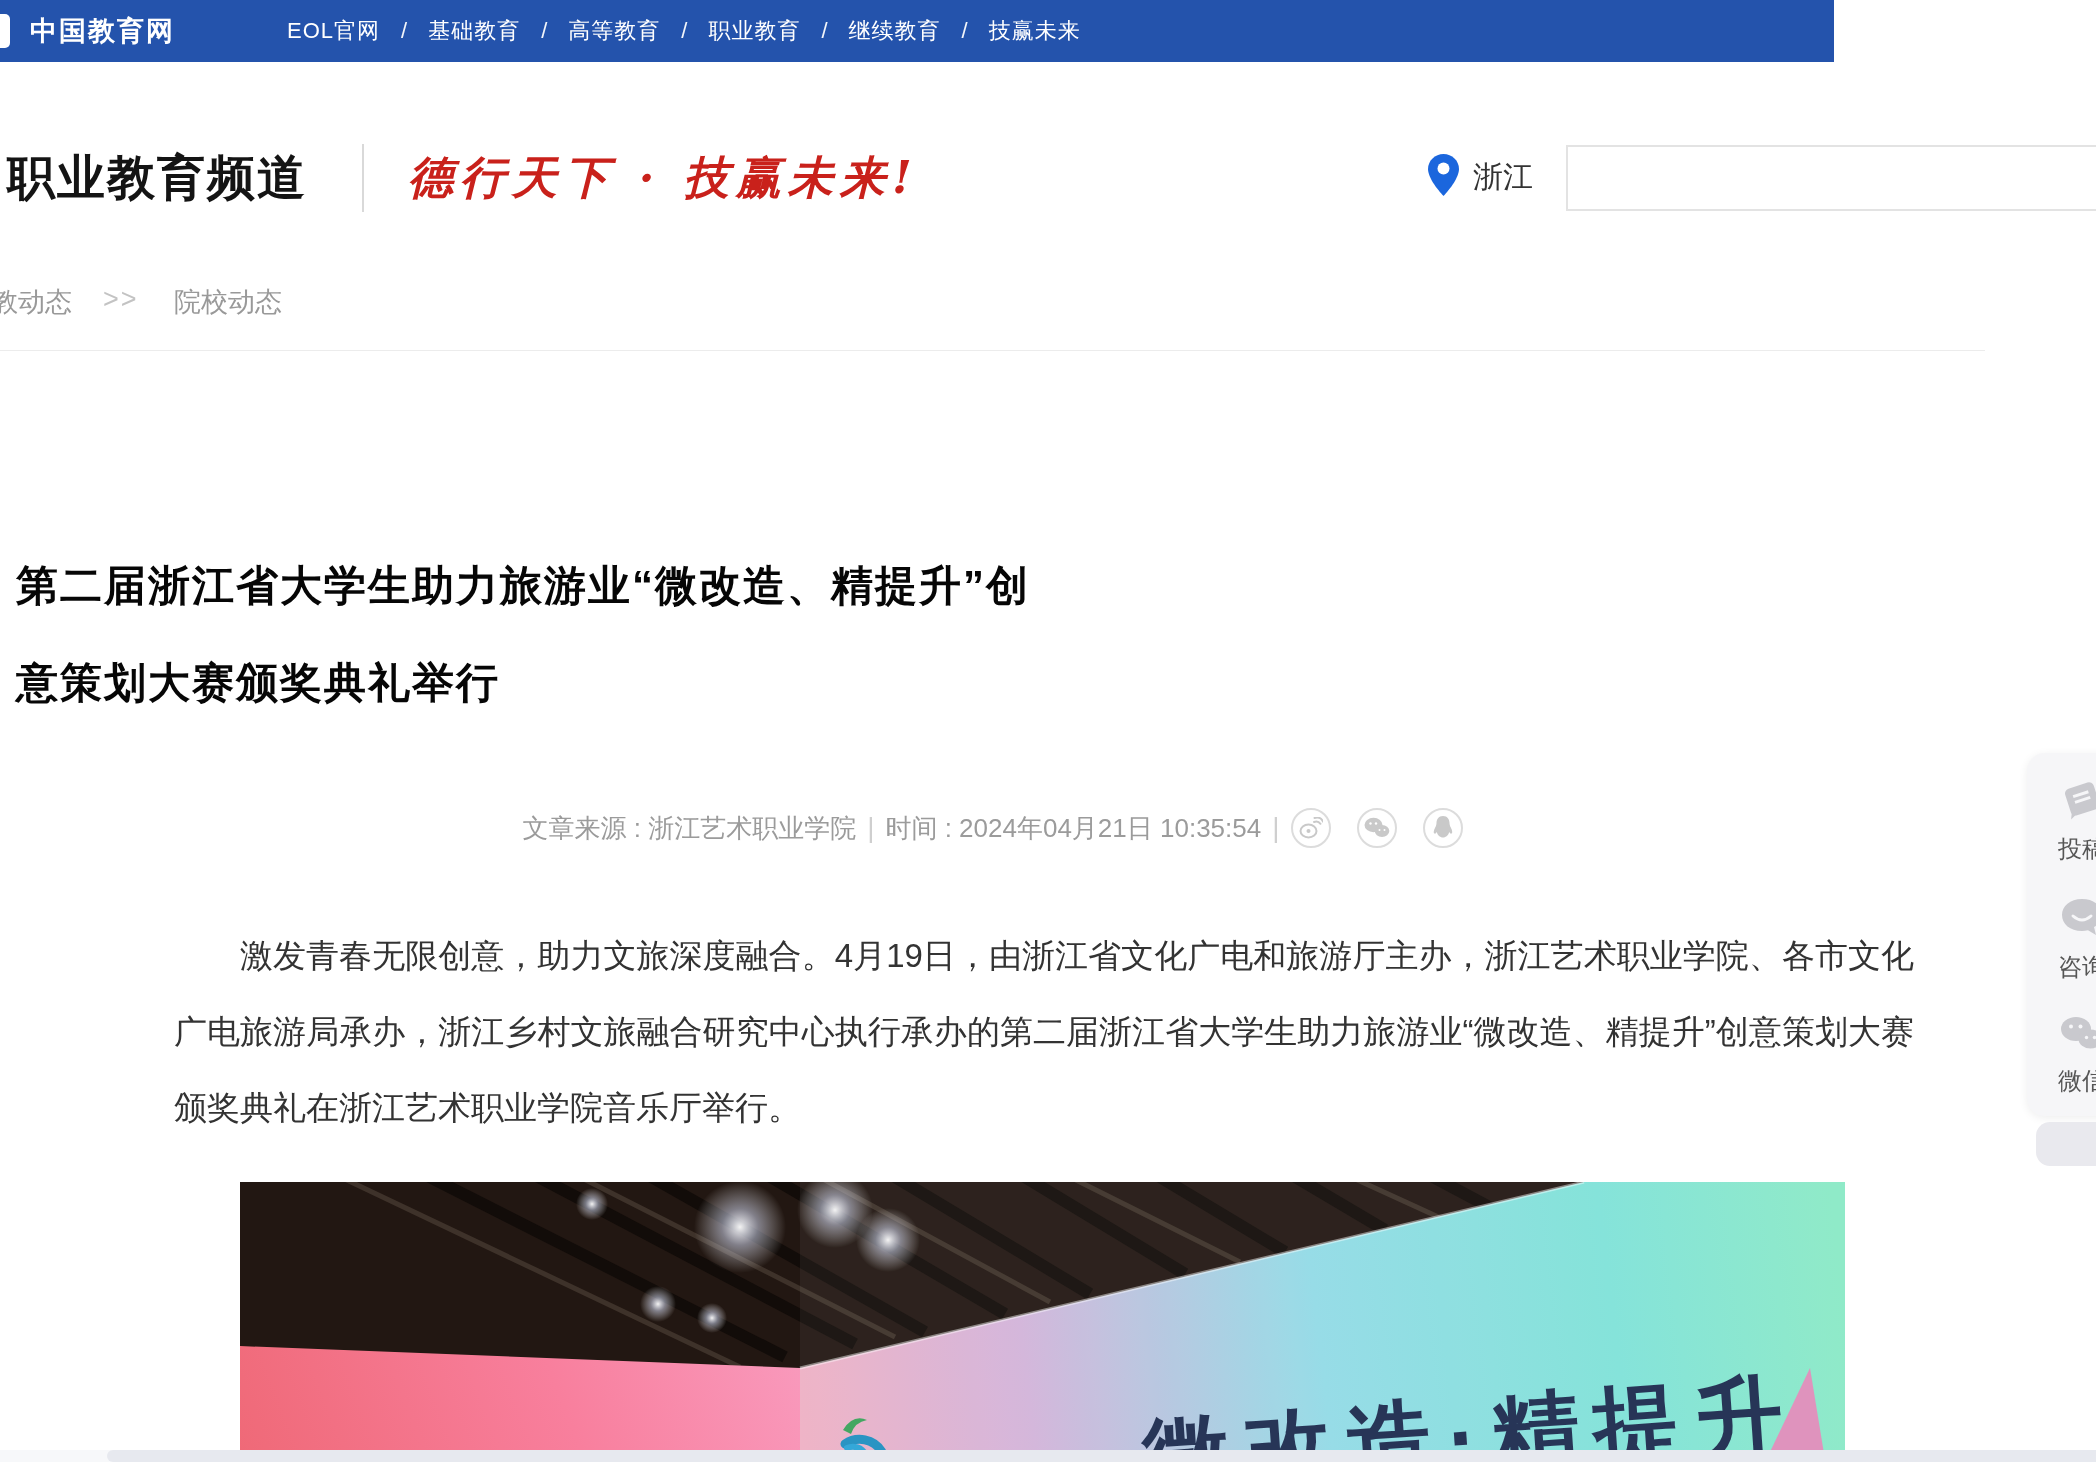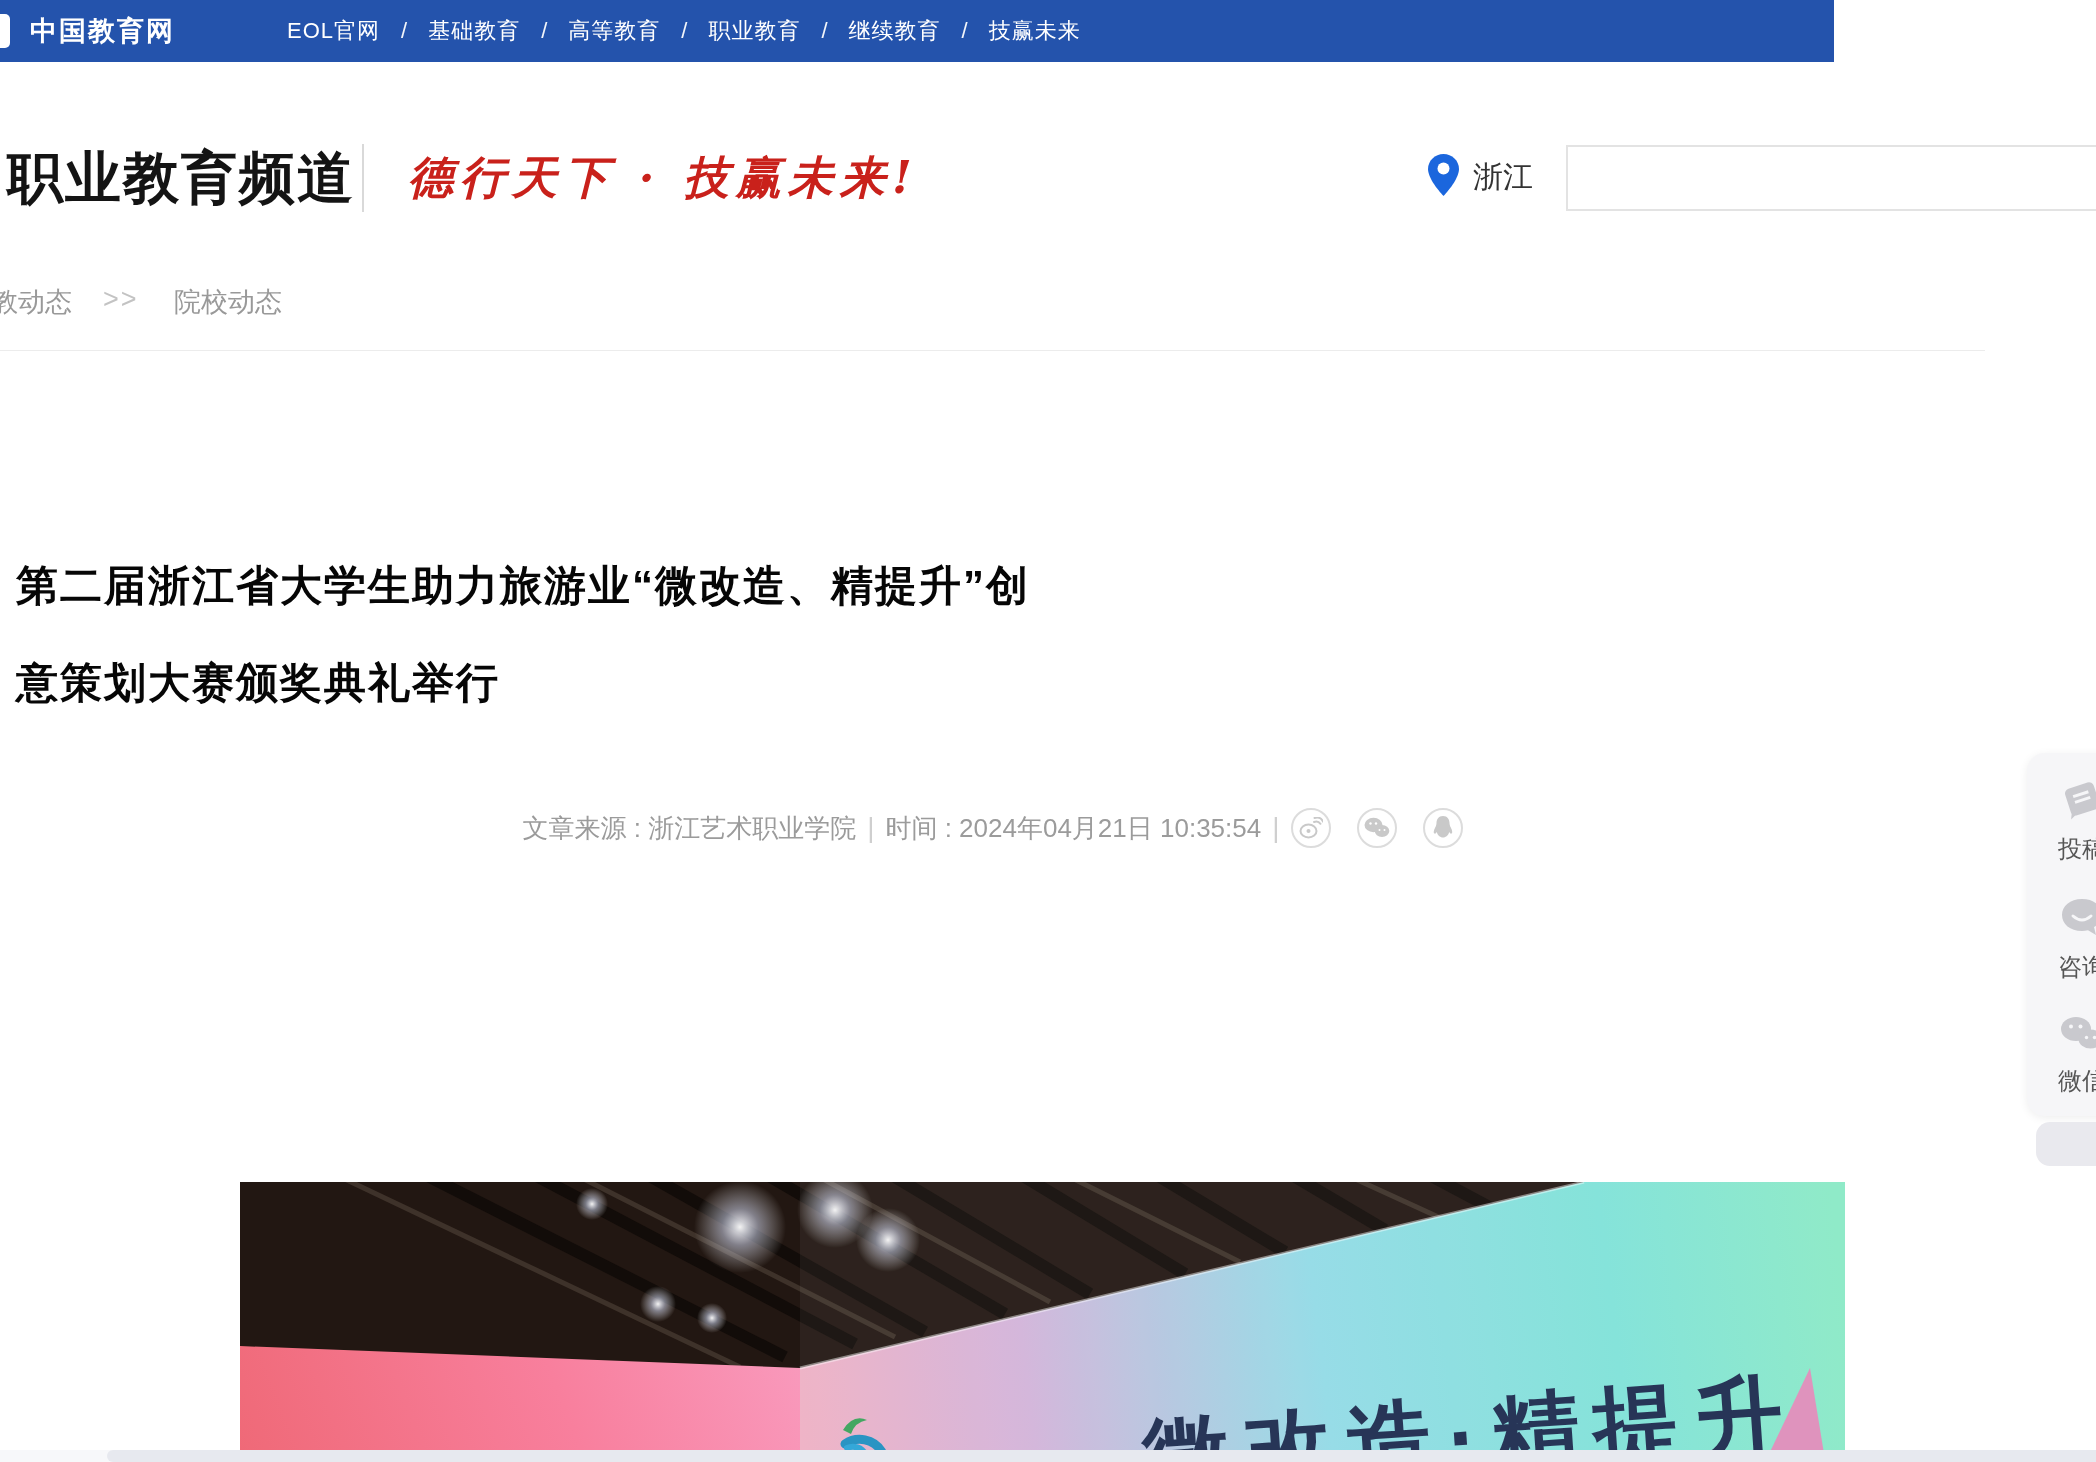--- a/index.html
+++ b/index.html
@@ -26,21 +26,21 @@
   .topnav {
     position:absolute; left:287px; top:0; height:62px;
     display:flex; align-items:center; color:#fff; font-size:22px;
   }
   .topnav .tn-item { cursor:pointer; letter-spacing:1px; }
   .topnav .tn-sep { margin:0 21px; opacity:.95; }
 
   
   .chan { position:absolute; left:0; top:138px; width:2096px; height:80px; }
   .chan-logo {
-    position:absolute; left:7px; top:0; font-size:56px; font-weight:bold;
+    position:absolute; left:7px; top:0; font-size:48px; font-weight:bold;
     color:#141414; letter-spacing:2px; line-height:80px;
   }
   .chan-div { position:absolute; left:362px; top:6px; width:2px; height:68px; background:#d9d9d9; }
   .chan-slogan {
     position:absolute; left:408px; top:10px; font-family:"DejaVu Serif", serif;
     font-style:italic; font-weight:bold; font-size:45px; letter-spacing:7px;
     color:#C9211B; line-height:60px;
   }
   .loc { position:absolute; left:1428px; top:16px; display:flex; align-items:center; gap:14px; }
   .loc-label { font-size:30px; color:#333; }
@@ -168,20 +168,21 @@
         </svg>
       </span>
       <span class="share-btn">
         <svg width="20" height="24" viewBox="0 0 20 24" fill="#c9c9c9">
           <path d="M10 0 C5.5 0 3.5 3.4 3.5 7 C3.5 8.3 3 10 2.2 11.6 C1 14 0 17 1.5 17.6 C2.4 18 3.2 17 3.8 16 C4.4 19 7 21.5 10 21.5 C13 21.5 15.6 19 16.2 16 C16.8 17 17.6 18 18.5 17.6 C20 17 19 14 17.8 11.6 C17 10 16.5 8.3 16.5 7 C16.5 3.4 14.5 0 10 0 Z"></path>
         </svg>
       </span>
     </span>
   </div>
 
+  <p class="body-p">激发青春无限创意，助力文旅深度融合。4月19日，由浙江省文化广电和旅游厅主办，浙江艺术职业学院、各市文化广电旅游局承办，浙江乡村文旅融合研究中心执行承办的第二届浙江省大学生助力旅游业“微改造、精提升”创意策划大赛颁奖典礼在浙江艺术职业学院音乐厅举行。</p>
 
   <figure class="photo">
     <svg width="1605" height="400" viewBox="0 0 1605 400" preserveAspectRatio="none">
       <defs>
         <linearGradient id="scr" x1="560" y1="250" x2="1605" y2="120" gradientUnits="userSpaceOnUse">
           <stop offset="0" stop-color="#efb0c4"></stop>
           <stop offset="0.22" stop-color="#d2b4da"></stop>
           <stop offset="0.5" stop-color="#92dbe6"></stop>
           <stop offset="0.78" stop-color="#7fe2d8"></stop>
           <stop offset="1" stop-color="#8ae9c6"></stop>

